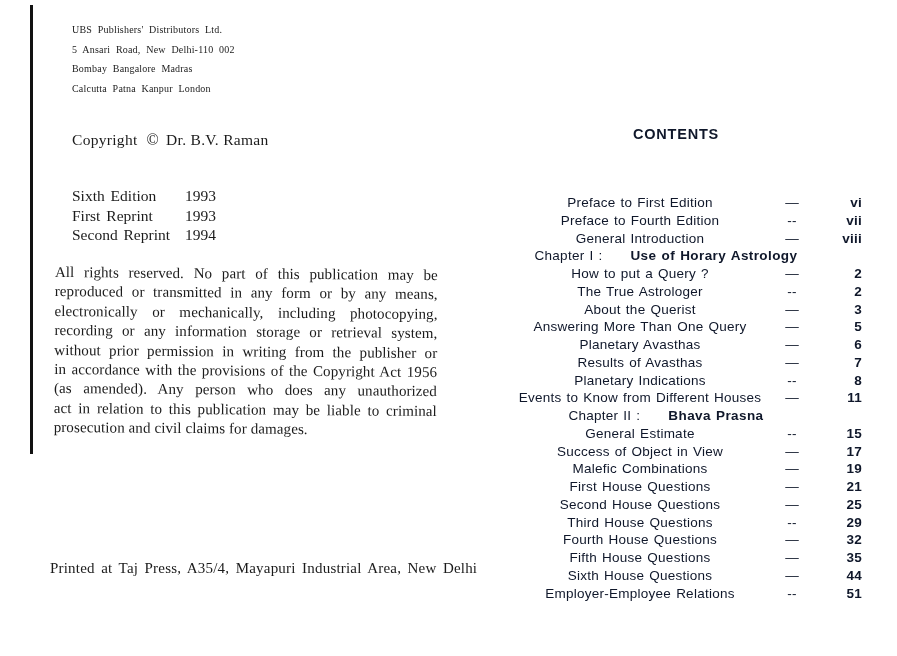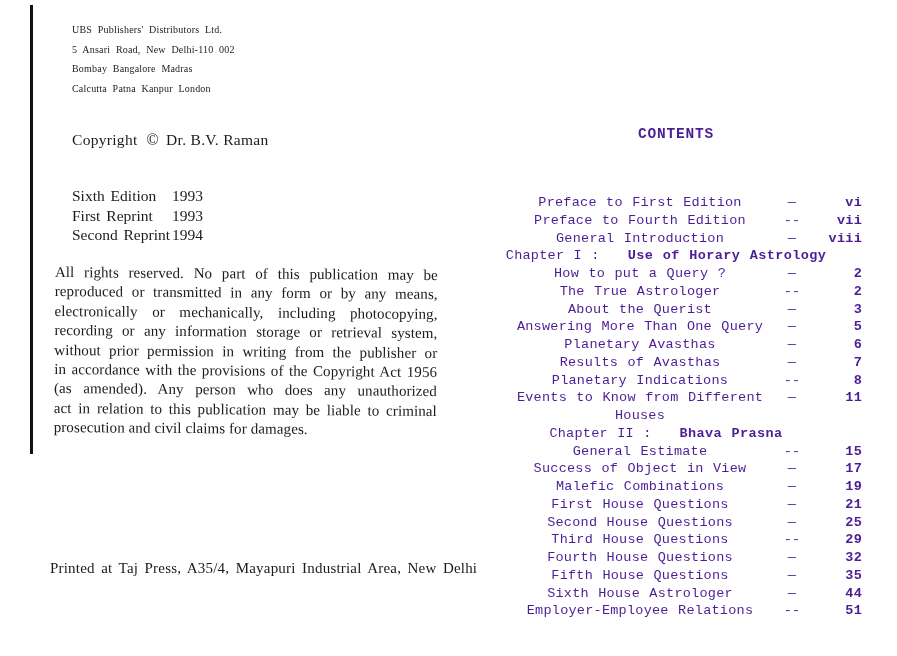--- a/index.html
+++ b/index.html
@@ -3,21 +3,21 @@
 <meta charset="utf-8">
 <style>
   * { margin:0; padding:0; box-sizing:border-box; }
   html,body { width:897px; height:656px; }
   body {
     position:relative;
     background:#ffffff;
     overflow:hidden;
   }
   .serif { font-family:"Liberation Serif", serif; color:#1b1b1b; }
-  .sans  { font-family:Liberation Mono, monospace; color:#4c1d95; }
+  .sans  { font-family:Liberation Sans, sans-serif; color:#0f172a; }
 
   
   .gutter-line {
     position:absolute; left:30px; top:5px; width:3px; height:449px;
     background:#121212;
   }
 
   
   .publisher-block {
     position:absolute; left:72px; top:20px;
@@ -26,21 +26,21 @@
   }
   .copyright-line {
     position:absolute; left:72px; top:131px;
     font-size:15.5px; letter-spacing:0.3px;
   }
   .copyright-line .c-symbol { padding:0 7px 0 9px; font-size:16px; }
   .editions-block {
     position:absolute; left:72px; top:186px;
     font-size:15.5px; line-height:19.5px; word-spacing:2px;
   }
-  .edition-row { display:flex; }
+  .edition-row { display:flex;gap:13px; }
   .edition-row .ed-label { width:100px; }
   .rights-paragraph {
     position:absolute; left:55px; top:263px; width:383px;
     font-size:15px; line-height:19.4px;
     transform:rotate(0.45deg); transform-origin:left top;
     letter-spacing:0.1px;
   }
   .rights-line { text-align:justify; text-align-last:justify; }
   .rights-line.last { text-align-last:left; }
   .imprint-line {
@@ -212,21 +212,21 @@
     <span class="toc-title">Fourth House Questions</span>
     <span class="toc-dash">—</span>
     <span class="toc-page">32</span>
   </div>
       <div class="toc-row">
     <span class="toc-title">Fifth House Questions</span>
     <span class="toc-dash">—</span>
     <span class="toc-page">35</span>
   </div>
       <div class="toc-row">
-    <span class="toc-title">Sixth House Astrologer</span>
+    <span class="toc-title">Sixth House Questions</span>
     <span class="toc-dash">—</span>
     <span class="toc-page">44</span>
   </div>
       <div class="toc-row">
     <span class="toc-title">Employer-Employee Relations</span>
     <span class="toc-dash">--</span>
     <span class="toc-page">51</span>
   </div>
     </div>
 </div>

